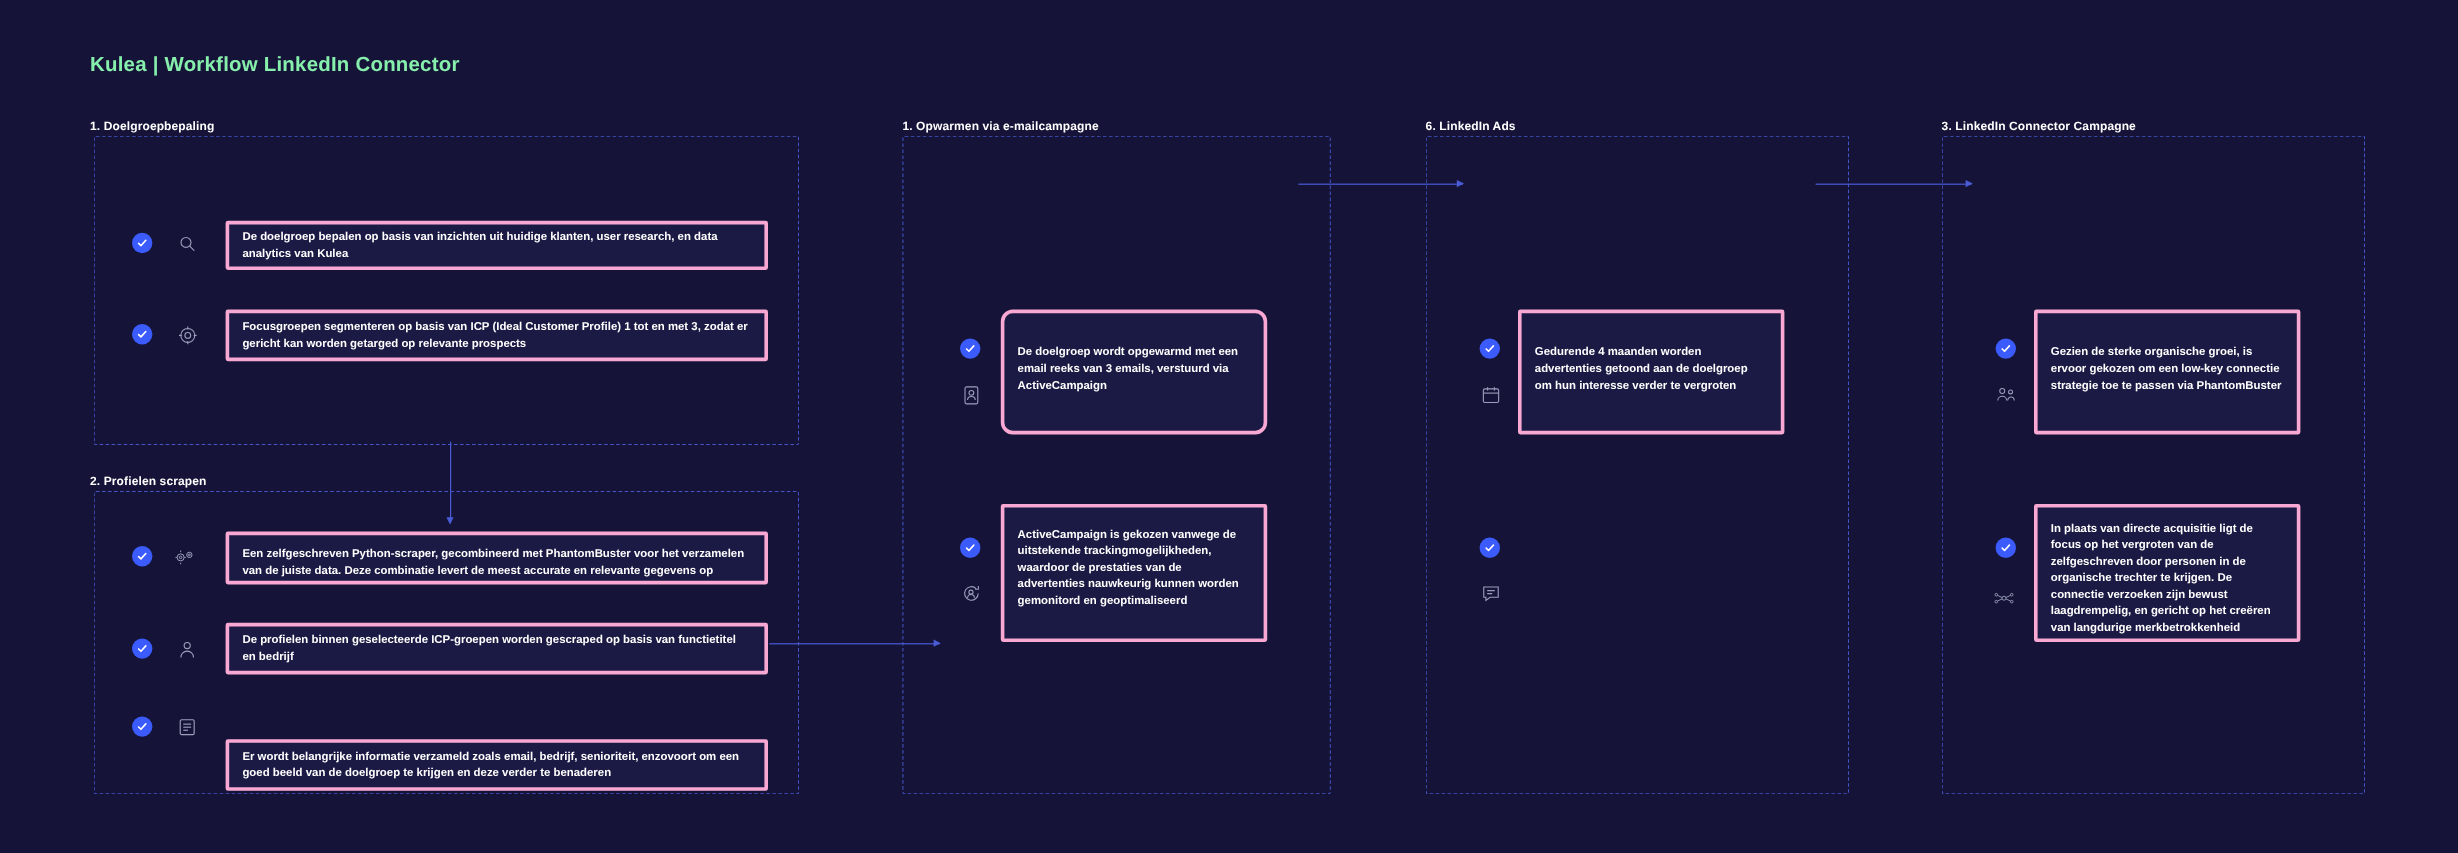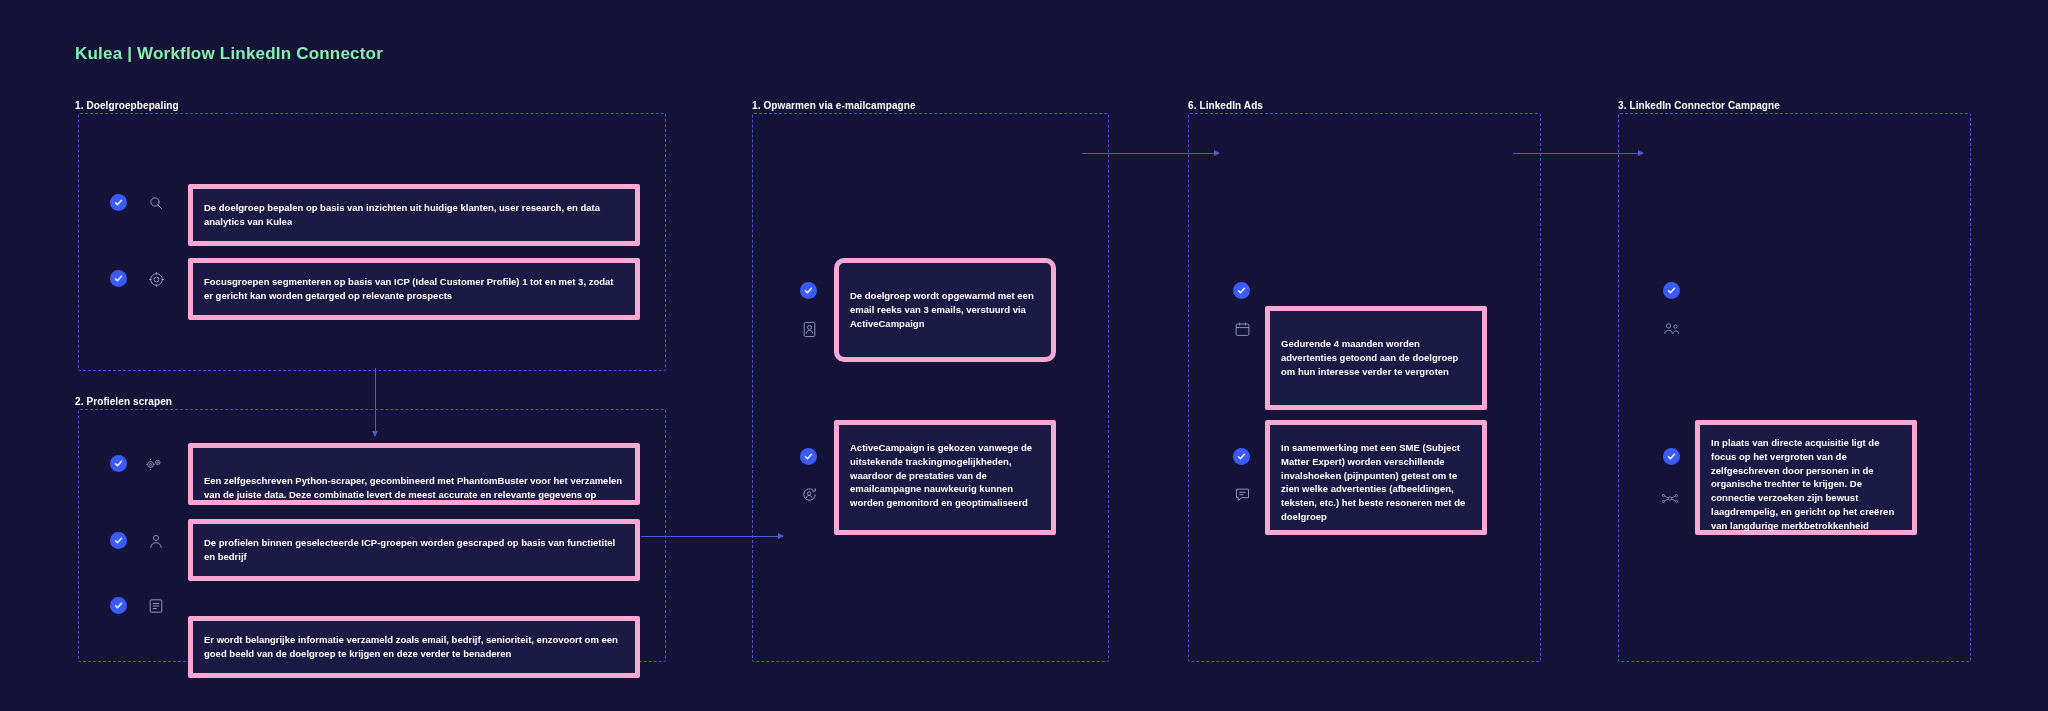--- a/index.html
+++ b/index.html
@@ -45,28 +45,28 @@
   .group-box {
     position: absolute;
     border: 1px dashed #4455c7;
     border-radius: 2px;
     background: transparent;
   }
 
   
   .card {
     position: absolute;
-    border: 5px solid #f9a8d4;
+    border: 3px solid #f9a8d4;
     background: #1b1a44;
     border-radius: 2px;
     color: #ffffff;
     font-size: 9.5px;
     font-weight: 700;
     line-height: 1.45;
-    padding: 26px 11px;
+    padding: 9px 11px;
     display: flex;
     align-items: center;
   }
   .card.top-align { align-items: flex-start; }
 
   
   .check-badge {
     position: absolute;
     width: 17px;
     height: 17px;
@@ -243,64 +243,64 @@
       </svg>
   </div>
   <div class="row-icon" style="left:800px; top:485px;">
     <svg width="17" height="17" viewBox="0 0 24 24" fill="none" stroke="#c9cde8" stroke-width="1.3">
         <path d="M20 12a8 8 0 1 1-2.4-5.7"></path>
         <polyline points="20.2,3.2 20.2,7.2 16.2,7.2"></polyline>
         <circle cx="11.5" cy="10.5" r="2.4"></circle>
         <path d="M7.5 17c0-2.2 1.8-3.7 4-3.7s4 1.5 4 3.7"></path>
       </svg>
   </div>
-  <div class="card top-align" style="left:834px; top:420px; width:222px; height:115px; padding-top:16px;">ActiveCampaign is gekozen vanwege de uitstekende trackingmogelijkheden, waardoor de prestaties van de emailcampagne nauwkeurig kunnen worden gemonitord en geoptimaliseerd</div>
+  <div class="card top-align" style="left:834px; top:420px; width:222px; height:115px; padding-top:16px;">ActiveCampaign is gekozen vanwege de uitstekende trackingmogelijkheden, waardoor de prestaties van de advertenties nauwkeurig kunnen worden gemonitord en geoptimaliseerd</div>
 
   <div class="check-badge" style="left:1233px; top:282px;">
     <svg width="9" height="9" viewBox="0 0 12 12">
         <path d="M2 6.4 L4.6 9 L10 3" fill="none" stroke="#ffffff" stroke-width="1.8" stroke-linecap="round" stroke-linejoin="round"></path>
       </svg>
   </div>
   <div class="row-icon" style="left:1233px; top:320px;">
     <svg width="17" height="16" viewBox="0 0 24 22" fill="none" stroke="#c9cde8" stroke-width="1.3">
         <rect x="3" y="4" width="18" height="16" rx="1.8"></rect>
         <line x1="3" y1="9" x2="21" y2="9"></line>
         <line x1="8" y1="2" x2="8" y2="6"></line>
         <line x1="16" y1="2" x2="16" y2="6"></line>
       </svg>
   </div>
-  <div class="card top-align" style="left:1265px; top:258px; width:222px; height:104px; padding-top:26px;margin-top:48px;">Gedurende 4 maanden worden advertenties getoond aan de doelgroep om hun interesse verder te vergroten</div>
+  <div class="card top-align" style="left:1265px; top:258px; width:222px; height:104px; padding-top:26px;">Gedurende 4 maanden worden advertenties getoond aan de doelgroep om hun interesse verder te vergroten</div>
 
   <div class="check-badge" style="left:1233px; top:448px;">
     <svg width="9" height="9" viewBox="0 0 12 12">
         <path d="M2 6.4 L4.6 9 L10 3" fill="none" stroke="#ffffff" stroke-width="1.8" stroke-linecap="round" stroke-linejoin="round"></path>
       </svg>
   </div>
   <div class="row-icon" style="left:1233px; top:485px;">
     <svg width="17" height="16" viewBox="0 0 24 22" fill="none" stroke="#c9cde8" stroke-width="1.3">
         <path d="M3.5 4.2h17v12h-9.5L6 20v-3.8H3.5z"></path>
         <line x1="7.5" y1="8.5" x2="16.5" y2="8.5"></line>
         <line x1="7.5" y1="12" x2="13.5" y2="12"></line>
       </svg>
   </div>
-  <div class="card top-align" style="left:1265px; top:420px; width:222px; height:115px; padding-top:16px;">In samenwerking met een SME (Subject Matter Expert) worden verschillende invalshoeken (pijnpunten) getest om te zien welke advertenties (afbeeldingen, teksten, etc.) het beste resoneren met de doelgroep</div>
 
   <div class="check-badge" style="left:1663px; top:282px;">
     <svg width="9" height="9" viewBox="0 0 12 12">
         <path d="M2 6.4 L4.6 9 L10 3" fill="none" stroke="#ffffff" stroke-width="1.8" stroke-linecap="round" stroke-linejoin="round"></path>
       </svg>
   </div>
   <div class="row-icon" style="left:1663px; top:320px;">
     <svg width="18" height="16" viewBox="0 0 26 22" fill="none" stroke="#c9cde8" stroke-width="1.25">
         <circle cx="8" cy="6.5" r="3"></circle>
         <path d="M2.6 18c0-3 2.4-5.2 5.4-5.2s5.4 2.2 5.4 5.2"></path>
         <circle cx="18" cy="7.5" r="2.4"></circle>
         <path d="M14.6 18c0-2.5 1.6-4.3 3.9-4.3s3.9 1.8 3.9 4.3"></path>
       </svg>
   </div>
+  <div class="card top-align" style="left:1695px; top:258px; width:222px; height:104px; padding-top:26px;">Gezien de sterke organische groei, is ervoor gekozen om een low-key connectie strategie toe te passen via PhantomBuster</div>
 
   <div class="check-badge" style="left:1663px; top:448px;">
     <svg width="9" height="9" viewBox="0 0 12 12">
         <path d="M2 6.4 L4.6 9 L10 3" fill="none" stroke="#ffffff" stroke-width="1.8" stroke-linecap="round" stroke-linejoin="round"></path>
       </svg>
   </div>
   <div class="row-icon" style="left:1661px; top:489px;">
     <svg width="20" height="15" viewBox="0 0 28 20" fill="none" stroke="#c9cde8" stroke-width="1.15">
         <circle cx="14" cy="10" r="2.6"></circle>
         <circle cx="4" cy="5.5" r="1.7"></circle>

